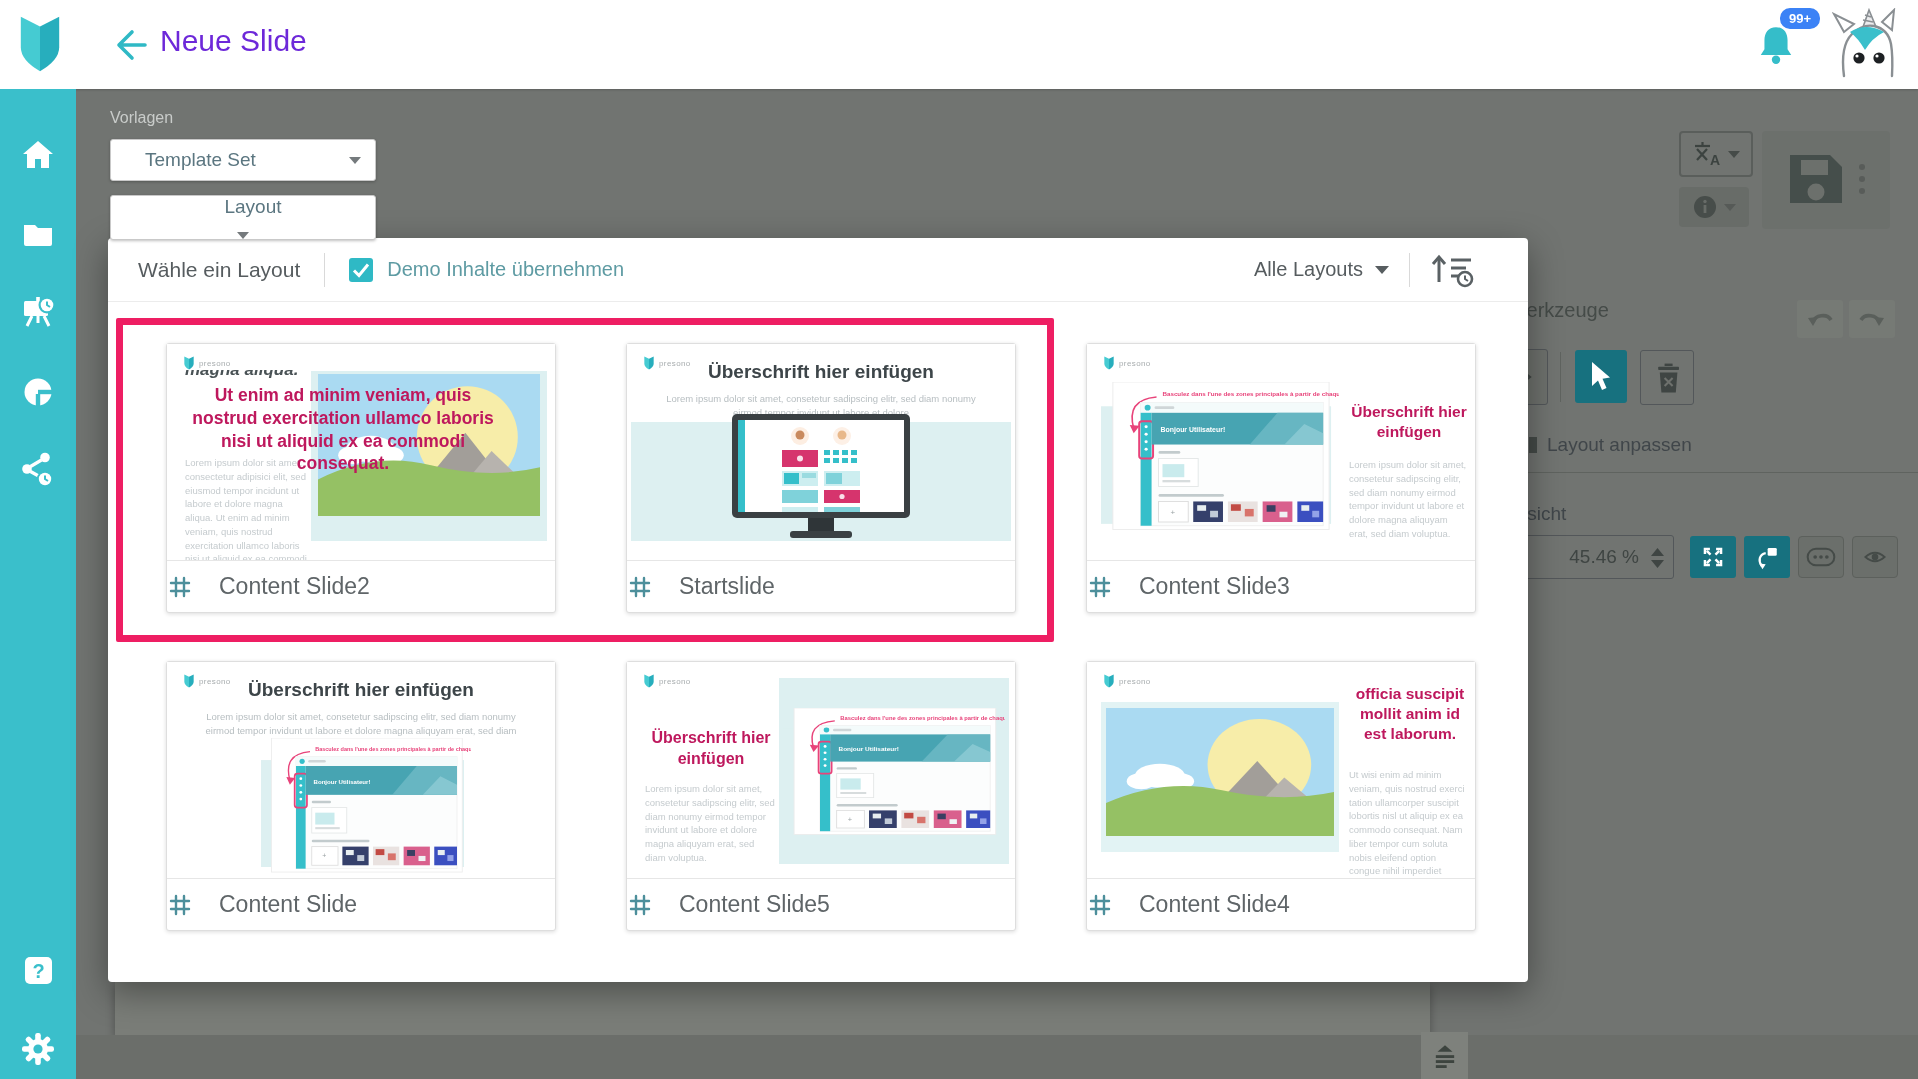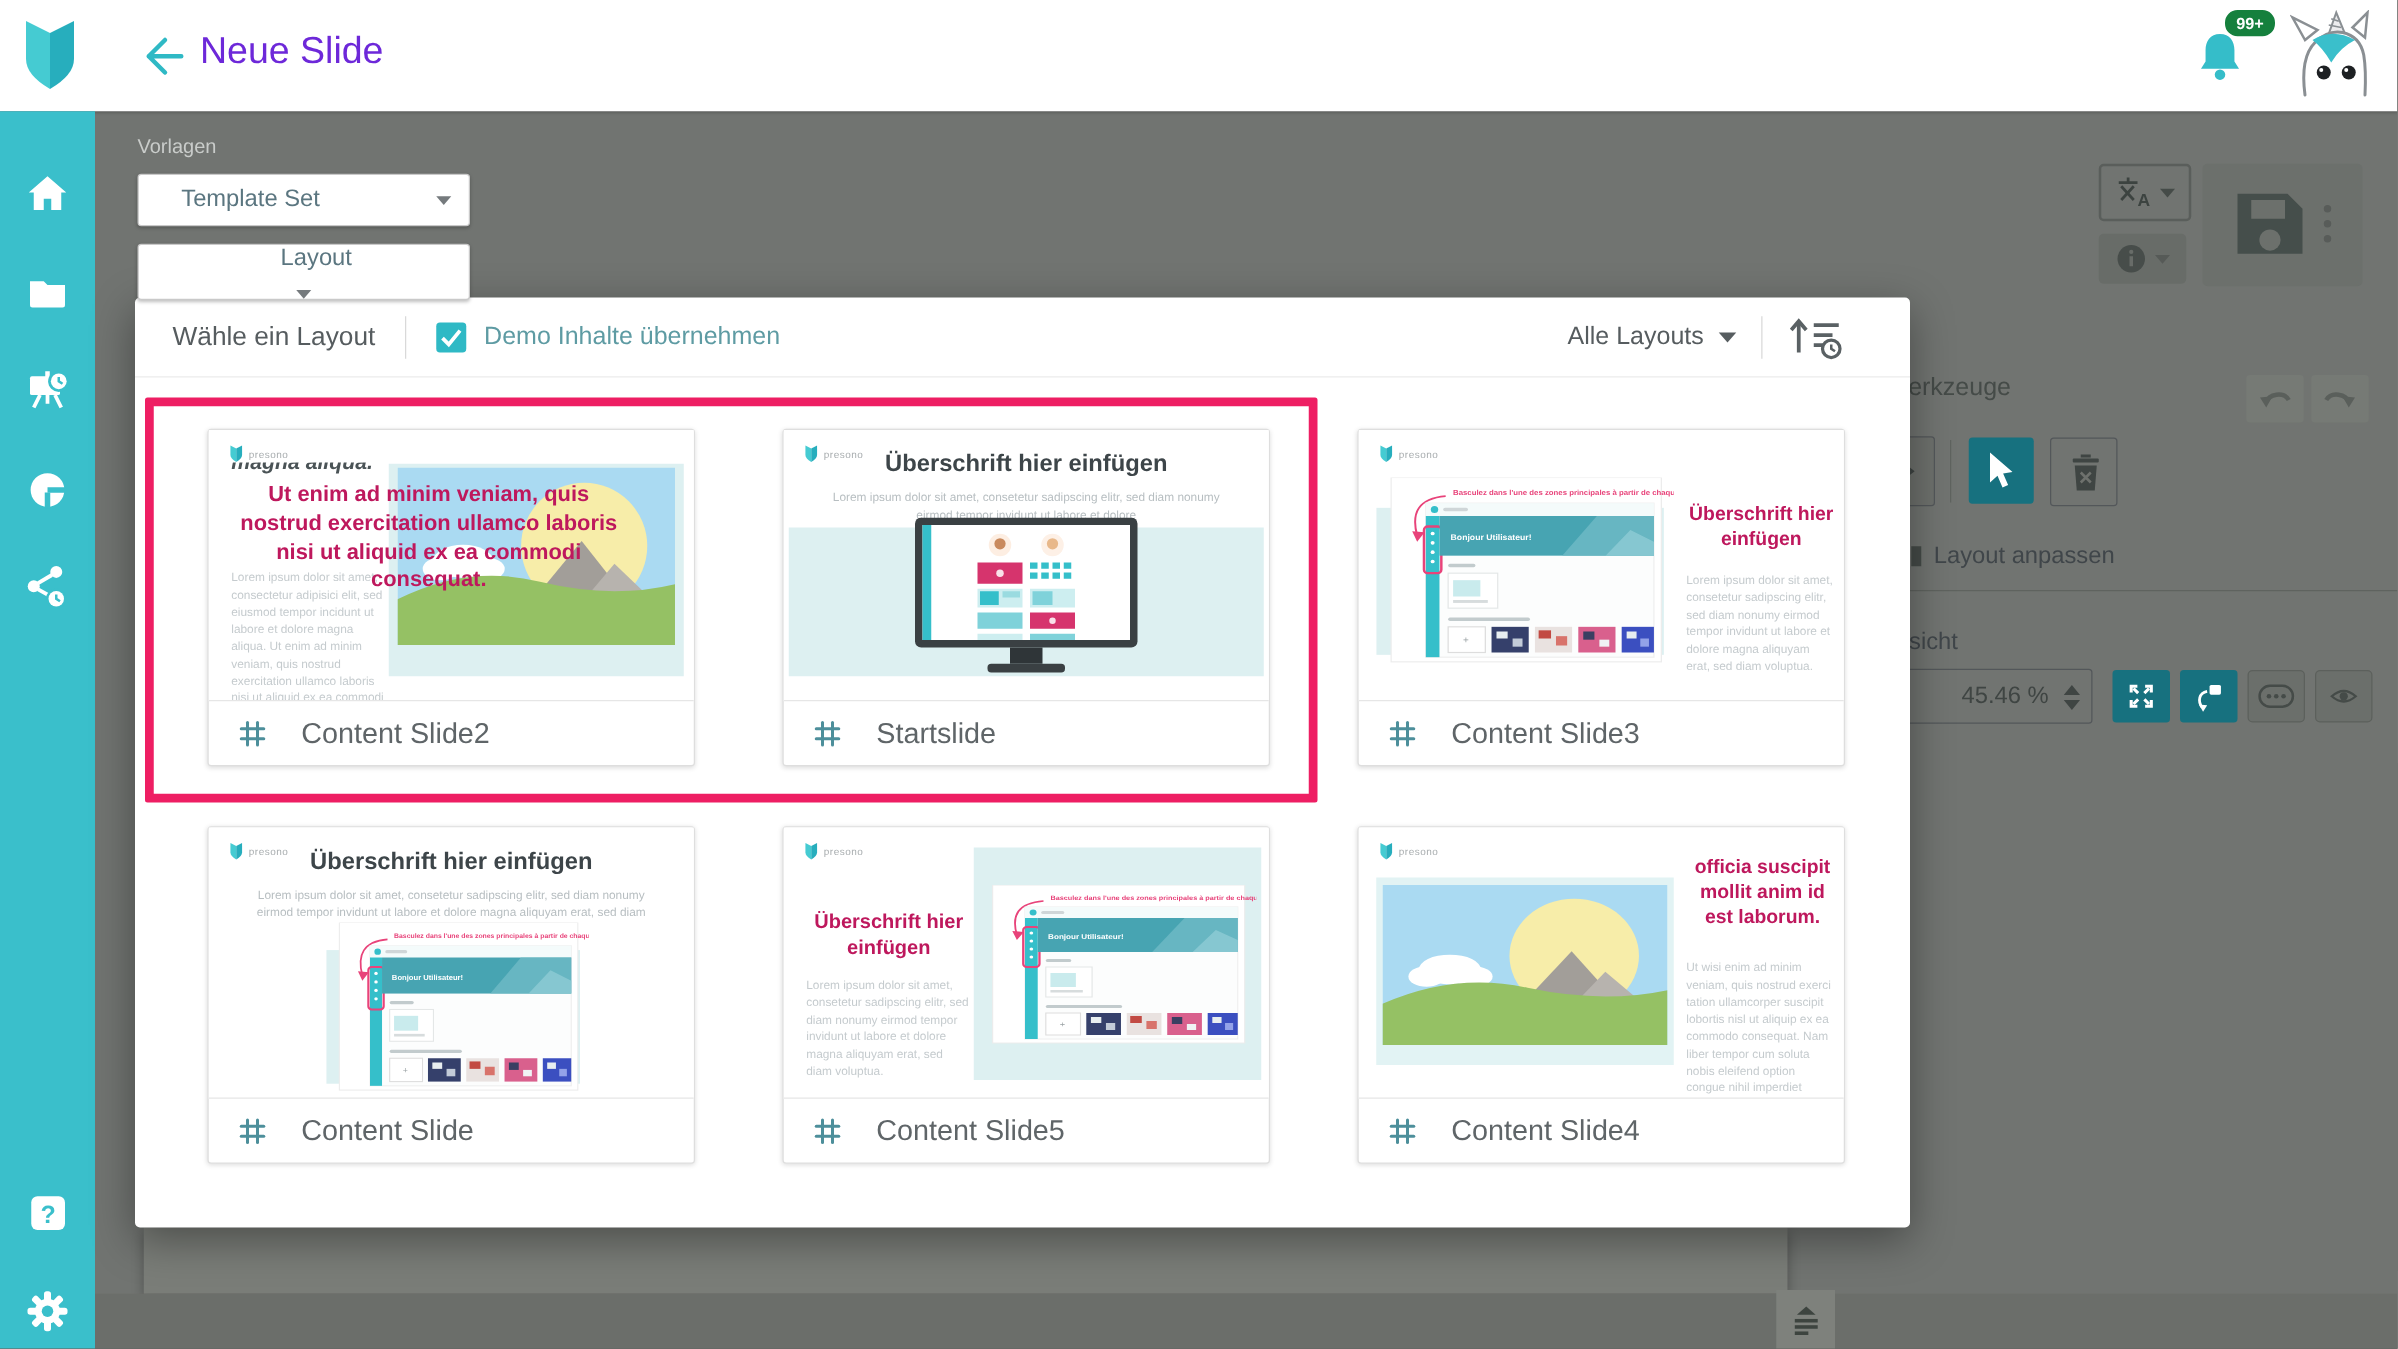--- a/index.html
+++ b/index.html
@@ -3,21 +3,21 @@
 <meta charset="utf-8">
 <style>
   html,body{margin:0;padding:0;background:#4a4c4a;}
   #app{position:relative;width:1918px;height:1079px;overflow:hidden;background:#717471;
        font-family:"Liberation Sans",sans-serif;-webkit-font-smoothing:antialiased;}
   .abs{position:absolute;}
   
   .header{position:absolute;left:0;top:0;width:1918px;height:89px;background:#ffffff;z-index:40;
           box-shadow:0 1px 2px rgba(0,0,0,.18);}
   .title{position:absolute;left:160px;top:24px;font-size:30px;color:#6d28d9;}
-  .badge{position:absolute;left:1778px;top:6px;background:#15803d;color:#fff;font-size:13px;font-weight:bold;
+  .badge{position:absolute;left:1778px;top:6px;background:#3b82f6;color:#fff;font-size:13px;font-weight:bold;
          padding:3px 9px;border-radius:12px;border:2px solid #fff;z-index:2;}
   
   .sidebar{position:absolute;left:0;top:89px;width:76px;height:990px;background:#3abfcb;z-index:40;}
   .side-ic{position:absolute;left:18px;width:40px;height:40px;cursor:pointer;}
   
   .dim-label{position:absolute;color:#c9ccca;font-size:16px;}
   .dim-text{position:absolute;color:#454b48;font-size:20px;}
   .canvas-strip{position:absolute;left:115px;top:982px;width:1315px;height:53px;background:#7a7d78;
                 box-shadow:0 4px 9px rgba(0,0,0,.30);}
   .bottom-dark{position:absolute;left:76px;top:1035px;width:1842px;height:44px;background:#6b6e6a;}
@@ -41,21 +41,21 @@
   .chk{width:24px;height:24px;background:#2fb9c5;border-radius:3px;margin-right:14px;cursor:pointer;flex:0 0 auto;}
   .chk-label{font-size:20px;color:#5e9ba3;}
   .filter{display:flex;align-items:center;gap:12px;cursor:pointer;}
   .filter span{font-size:20px;color:#565c5f;}
   .fcaret{width:0;height:0;border-left:7px solid transparent;border-right:7px solid transparent;border-top:8px solid #575d60;}
   .grid{position:absolute;left:58px;top:105px;display:grid;grid-template-columns:repeat(3,390px);
         grid-auto-rows:270px;column-gap:70px;row-gap:48px;}
   .card{position:relative;background:#fff;border:1px solid #dedede;border-radius:3px;
         box-shadow:0 1px 4px rgba(0,0,0,.14);cursor:pointer;box-sizing:border-box;}
   .thumb{position:absolute;left:0;top:0;width:388px;height:216px;overflow:hidden;border-bottom:1px solid #e6e6e6;background:#fff;}
-  .cfoot{position:absolute;left:0;bottom:0;width:388px;height:51px;display:flex;align-items:center;gap:26px;padding-left:22px;box-sizing:border-box;}
+  .cfoot{position:absolute;left:0;bottom:0;width:388px;height:51px;display:flex;align-items:center;gap:26px;box-sizing:border-box;}
   .cfoot span{font-size:23px;color:#5f6568;}
   .brand{position:absolute;left:16px;top:12px;display:flex;align-items:center;gap:4px;
          font-size:8px;color:#a8adaf;letter-spacing:.4px;}
   .th-head{position:absolute;font-weight:bold;color:#be185d;line-height:1.3;text-align:center;}
   .th-body{position:absolute;color:#c5cbce;font-size:9.5px;line-height:1.45;}
   .panel-teal{position:absolute;background:#ddf0f1;}
   .pink-frame{position:absolute;left:8px;top:80px;width:938px;height:324px;border:7px solid #ee1e63;
               border-radius:2px;z-index:5;pointer-events:none;box-sizing:border-box;}
   .clipline{position:absolute;left:18px;top:26px;width:280px;height:12px;overflow:hidden;}
   .clipline b{position:relative;top:-10px;font-size:17px;color:#4a5356;font-style:italic;}

